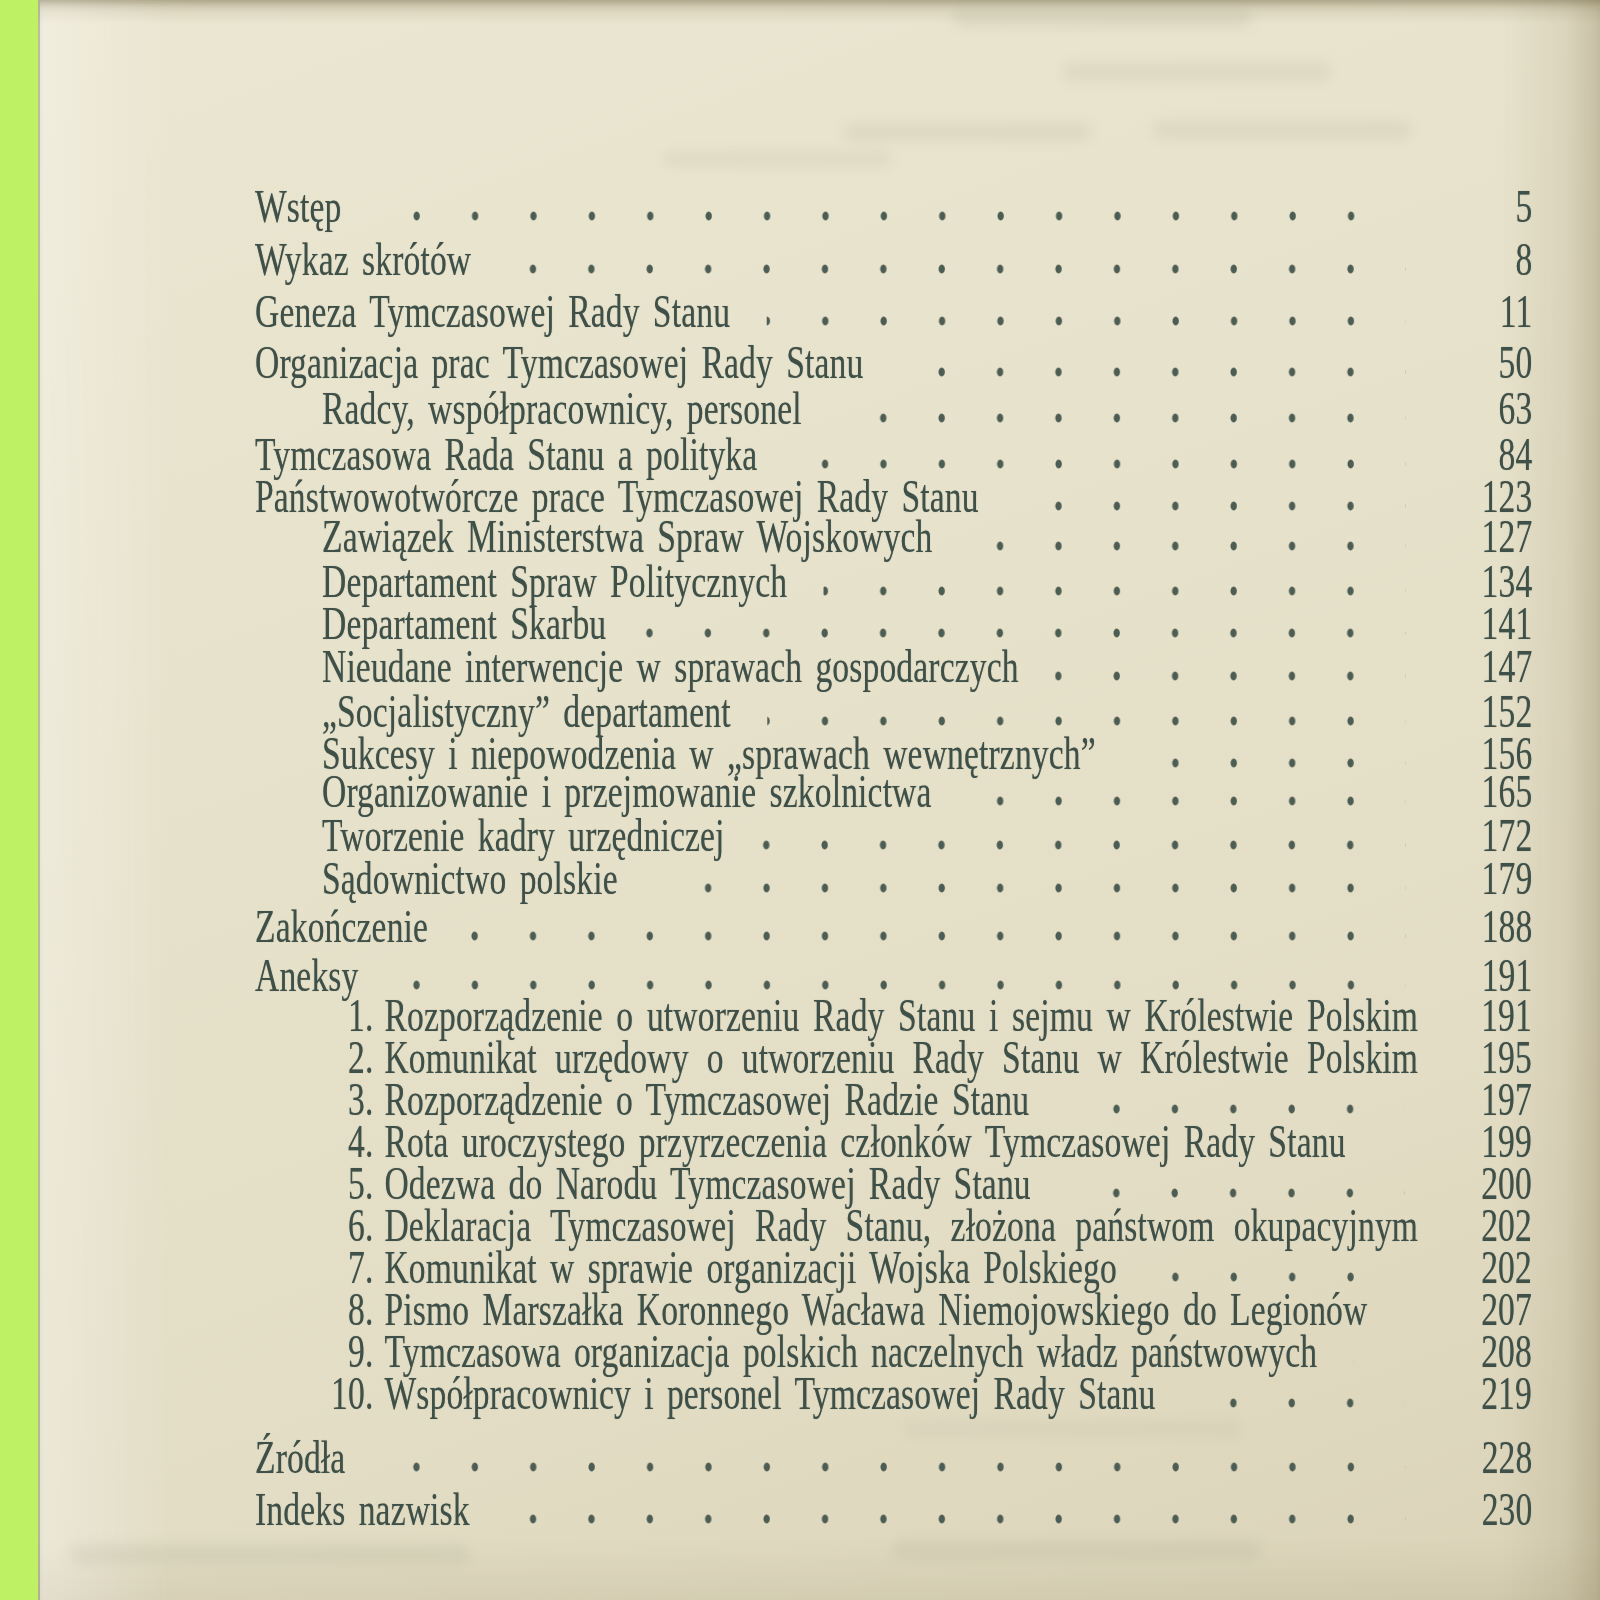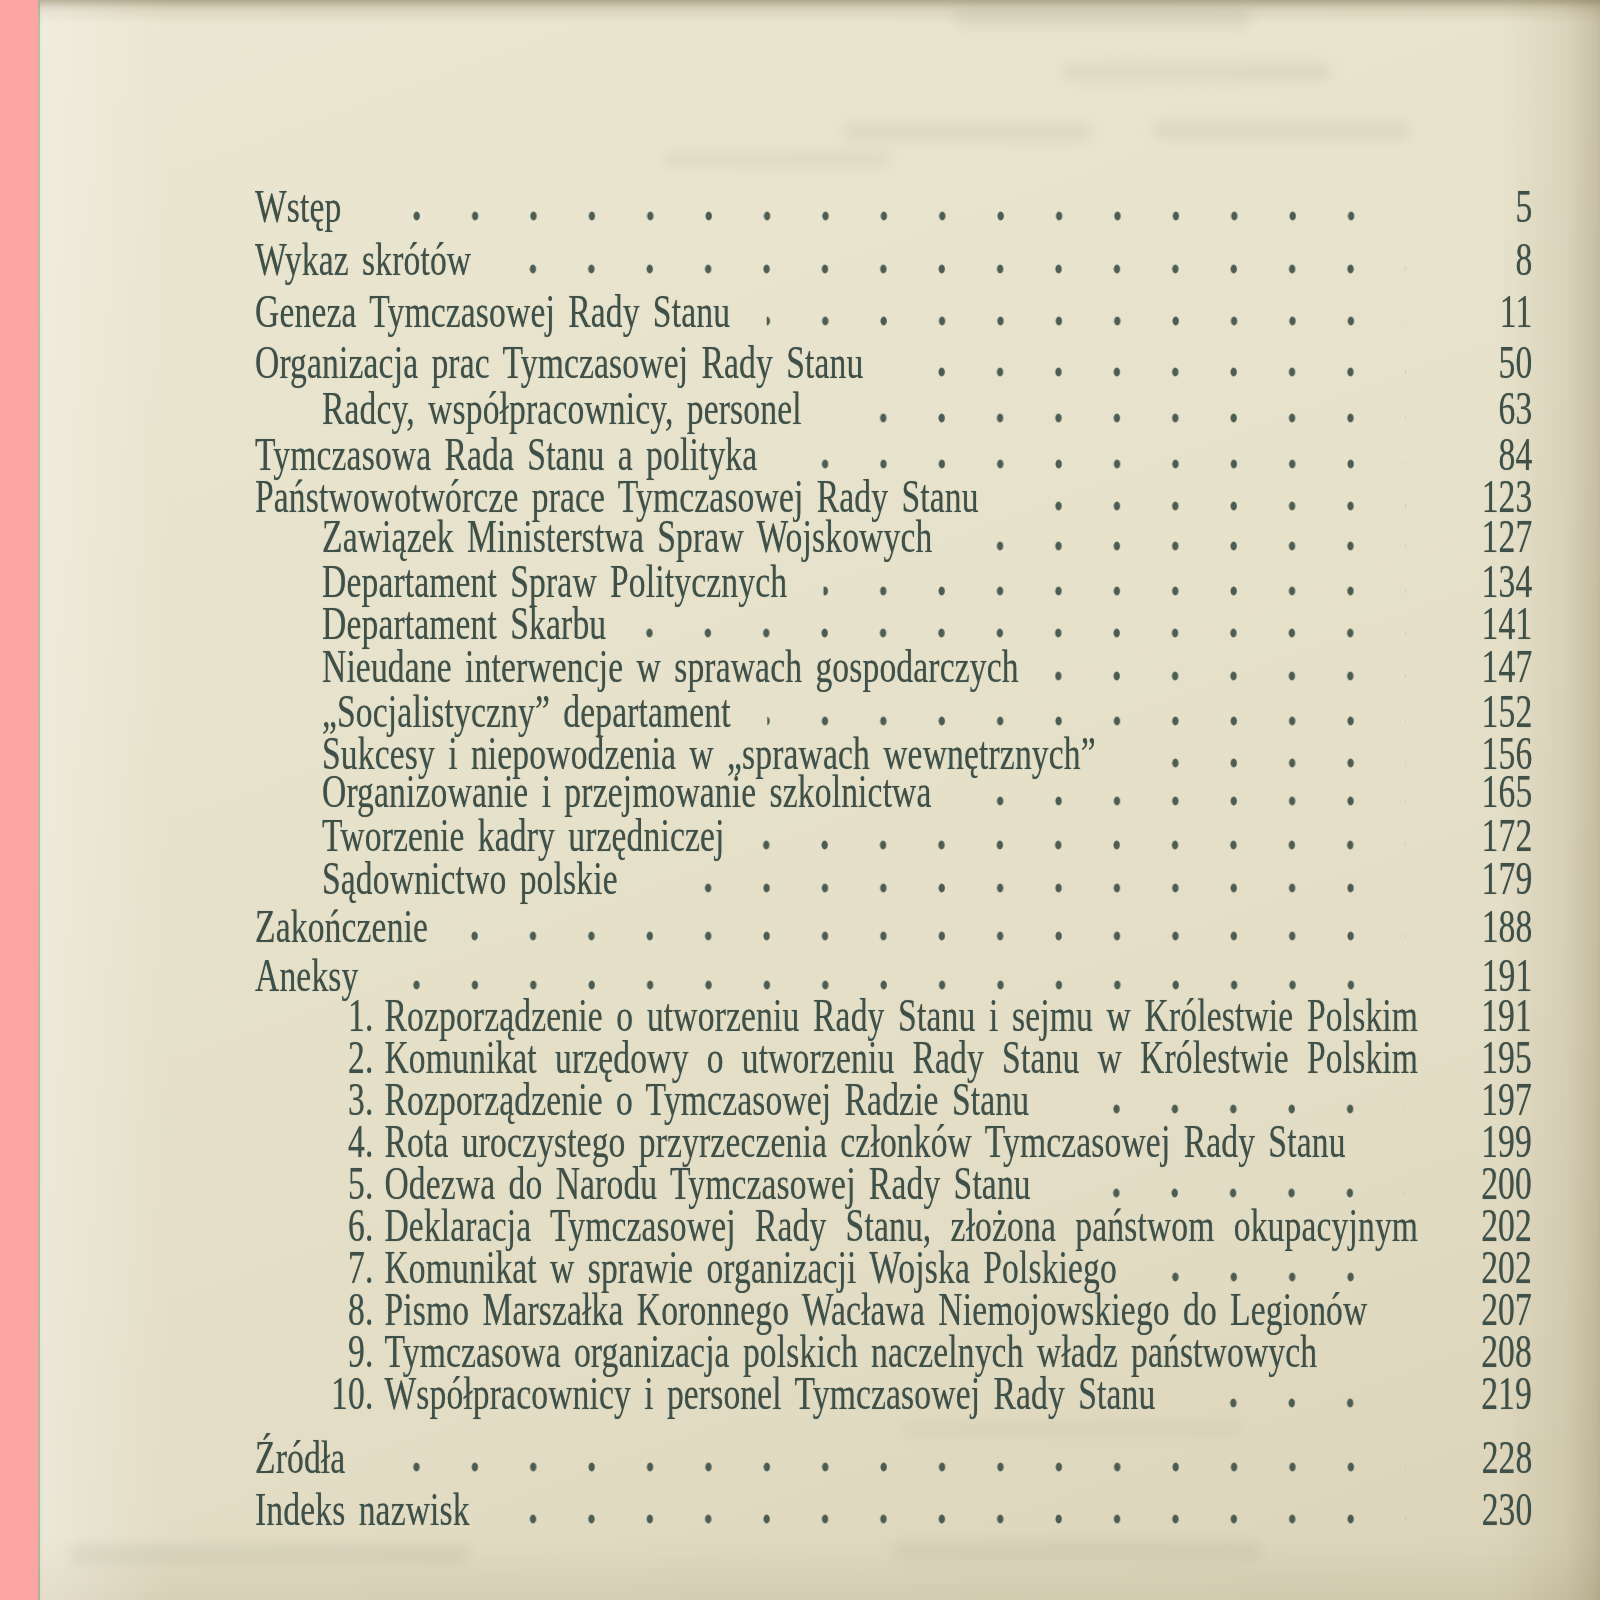--- a/index.html
+++ b/index.html
@@ -9,21 +9,21 @@
     width: 1600px;
     height: 1600px;
     overflow: hidden;
     background: #fdfdfb;
     font-family: "Liberation Serif", "DejaVu Serif", serif;
   }
 
   .backdrop {
     position: absolute;
     inset: 0;
-    background: #fca5a5;
+    background: #bef264;
   }
 
   
   .page {
     position: absolute;
     left: 38px;
     top: 0;
     right: 0;
     bottom: 0;
     border-left: 2px solid rgba(168, 184, 152, 0.35);

